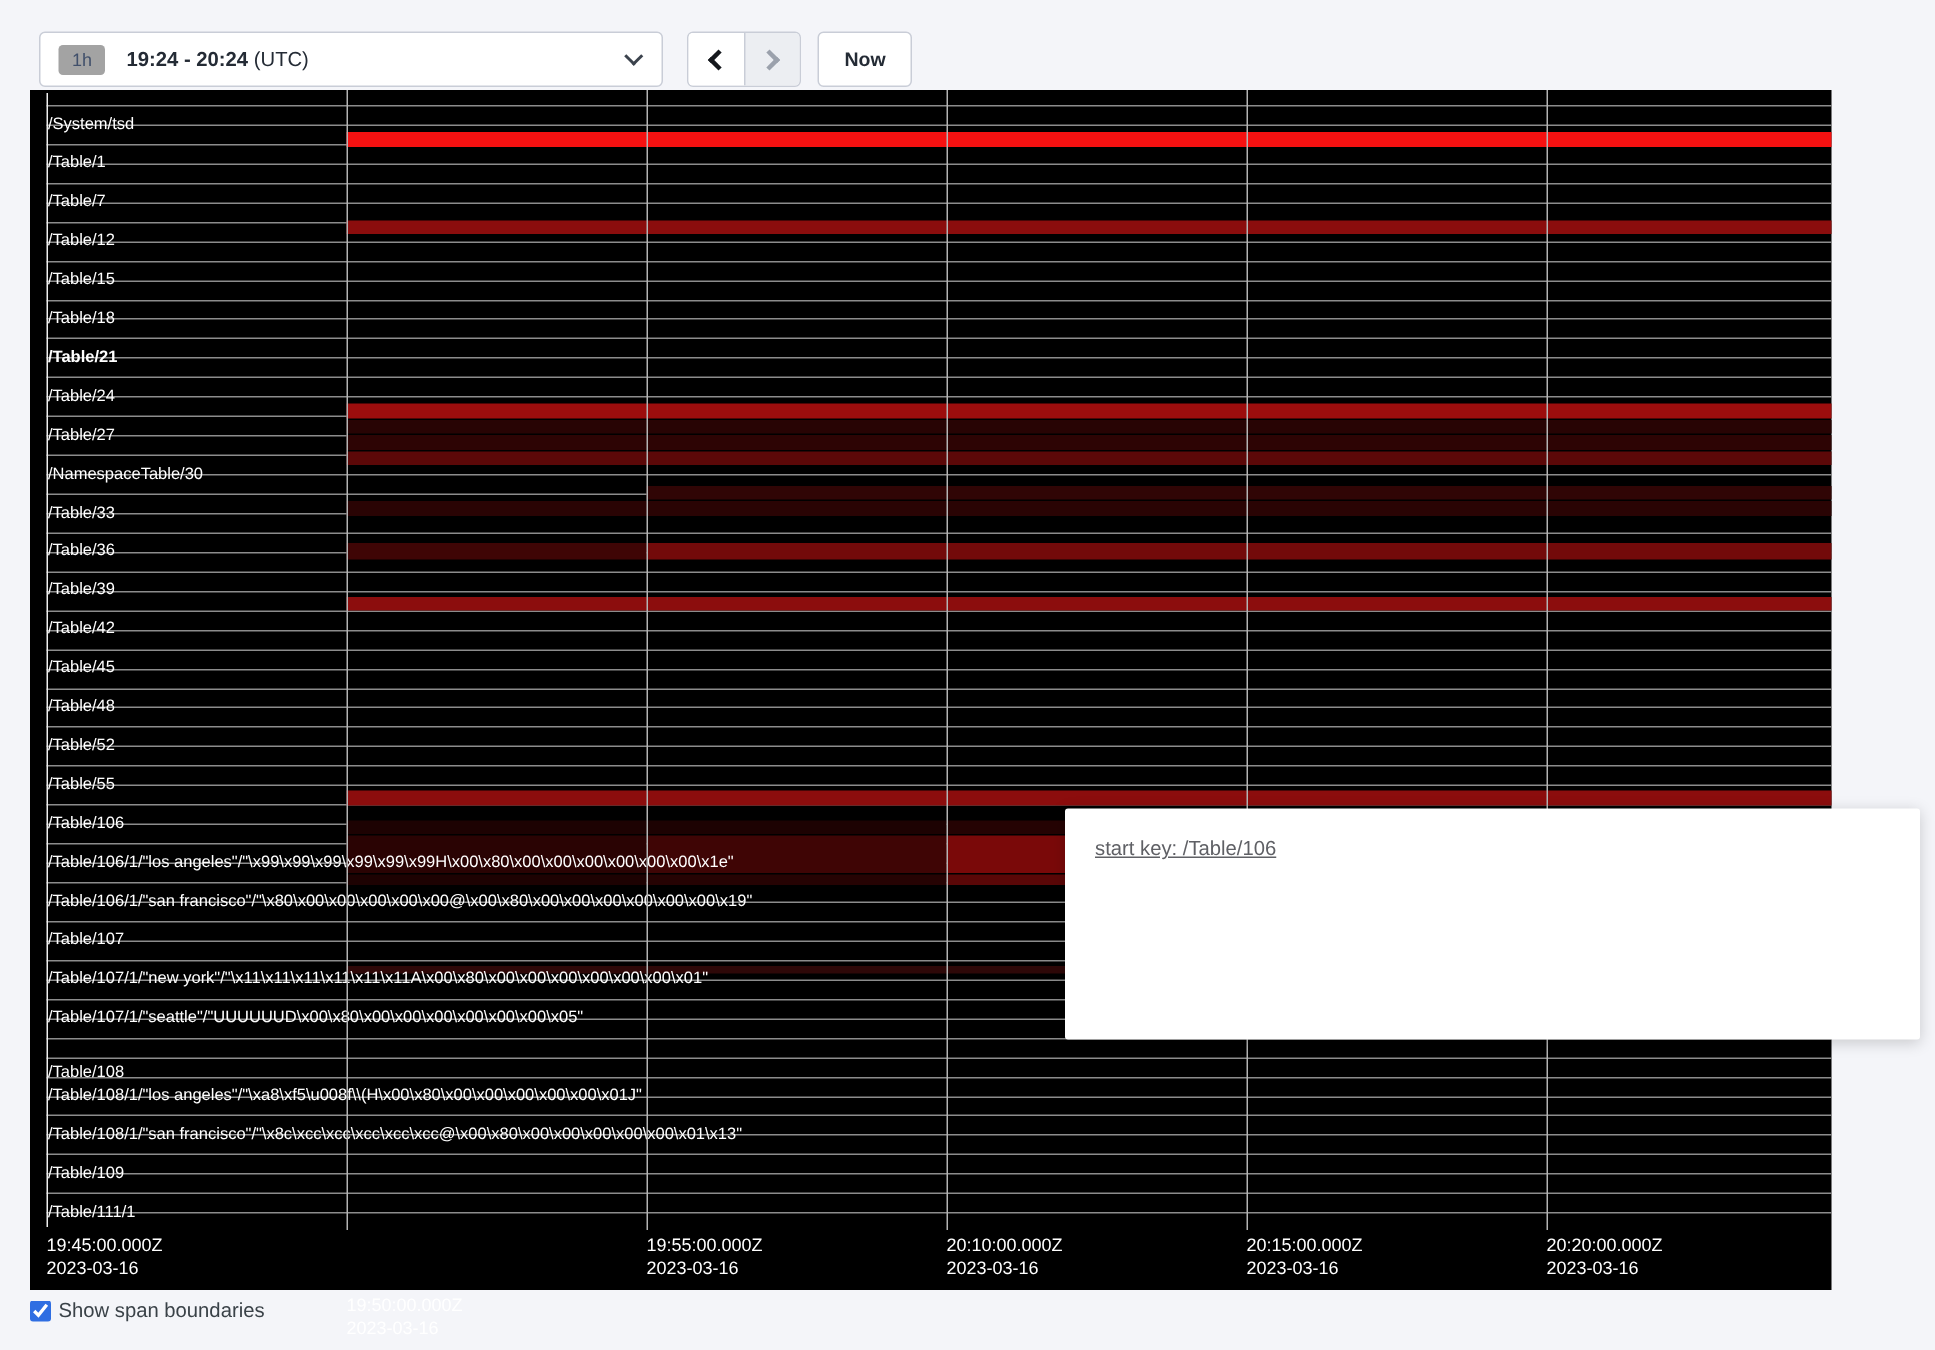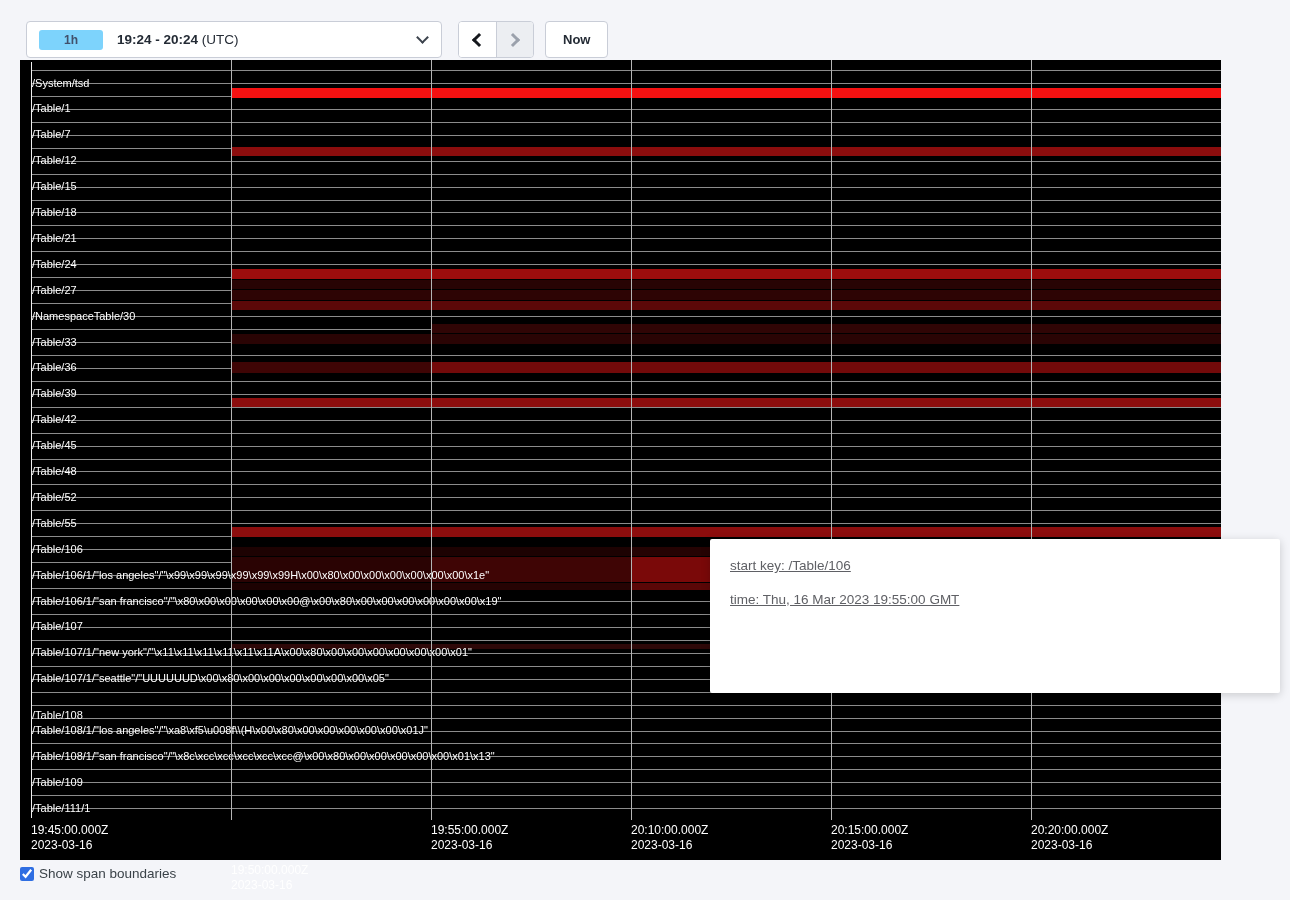--- a/index.html
+++ b/index.html
@@ -7,22 +7,22 @@
   #app { position: relative; width: 1290px; height: 900px; }
 
   
   .toolbar { position: absolute; left: 0; top: 0; width: 100%; height: 60px; }
   .range-select {
     position: absolute; left: 26px; top: 21px; width: 416px; height: 37px;
     background: #fff; border: 1px solid #c9cdd7; border-radius: 4px;
     display: flex; align-items: center; padding: 0 14px 0 12px; cursor: pointer;
   }
   .range-badge {
-    background: #7dd3fc; color: #41506b; font-size: 12px; font-weight: bold;
-    border-radius: 3px; padding: 3px 25px; margin-right: 14px;
+    background: #a3a3a3; color: #41506b; font-size: 12px; font-weight: normal;
+    border-radius: 3px; padding: 3px 9px; margin-right: 14px;
   }
   .range-text { font-size: 13.5px; color: #242b35; white-space: nowrap; }
   .range-text b { font-weight: bold; }
   .range-text .utc { font-weight: normal; }
   .chev-down {
     margin-left: auto; width: 9px; height: 9px;
     border-left: 2px solid #3c434d; border-bottom: 2px solid #3c434d;
     transform: rotate(-45deg); margin-top: -4px;
   }
   .nav-group {
@@ -173,21 +173,21 @@
       <div class="vline" style="left: 411px; z-index: 4;"></div>
       <div class="vline" style="left: 611px; z-index: 4;"></div>
       <div class="vline" style="left: 811px; z-index: 4;"></div>
       <div class="vline" style="left: 1011px; z-index: 4;"></div>
       <div class="row-label" style="top: 16.5px;">/System/tsd</div>
       <div class="row-label" style="top: 42.4px;">/Table/1</div>
       <div class="row-label" style="top: 68.3px;">/Table/7</div>
       <div class="row-label" style="top: 94.2px;">/Table/12</div>
       <div class="row-label" style="top: 120.1px;">/Table/15</div>
       <div class="row-label" style="top: 146px;">/Table/18</div>
-      <div class="row-label" style="top: 171.9px;">/Table/21</div>
+      <div class="row-label" style="top: 171.9px; font-weight: bold;">/Table/21</div>
       <div class="row-label" style="top: 197.8px;">/Table/24</div>
       <div class="row-label" style="top: 223.7px;">/Table/27</div>
       <div class="row-label" style="top: 249.6px;">/NamespaceTable/30</div>
       <div class="row-label" style="top: 275.5px;">/Table/33</div>
       <div class="row-label" style="top: 301.4px;">/Table/36</div>
       <div class="row-label" style="top: 327.3px;">/Table/39</div>
       <div class="row-label" style="top: 353.2px;">/Table/42</div>
       <div class="row-label" style="top: 379.1px;">/Table/45</div>
       <div class="row-label" style="top: 405px;">/Table/48</div>
       <div class="row-label" style="top: 430.9px;">/Table/52</div>
@@ -224,21 +224,20 @@
         <div>2023-03-16</div>
       </div>
       <div class="x-tick" style="left: 1011px;">
         <div>20:20:00.000Z</div>
         <div>2023-03-16</div>
       </div>
     </div>
 
   <div class="tooltip" id="tooltip">
       <div class="tooltip-line">start key: /Table/106</div>
-      <div class="tooltip-line">time: Thu, 16 Mar 2023 19:55:00 GMT</div>
     </div>
 
   <div class="footer">
     <input type="checkbox" id="spanbound" checked="" style="">
     <label for="spanbound">Show span boundaries</label>
   </div>
 
 </div>
 
 </body></html>

